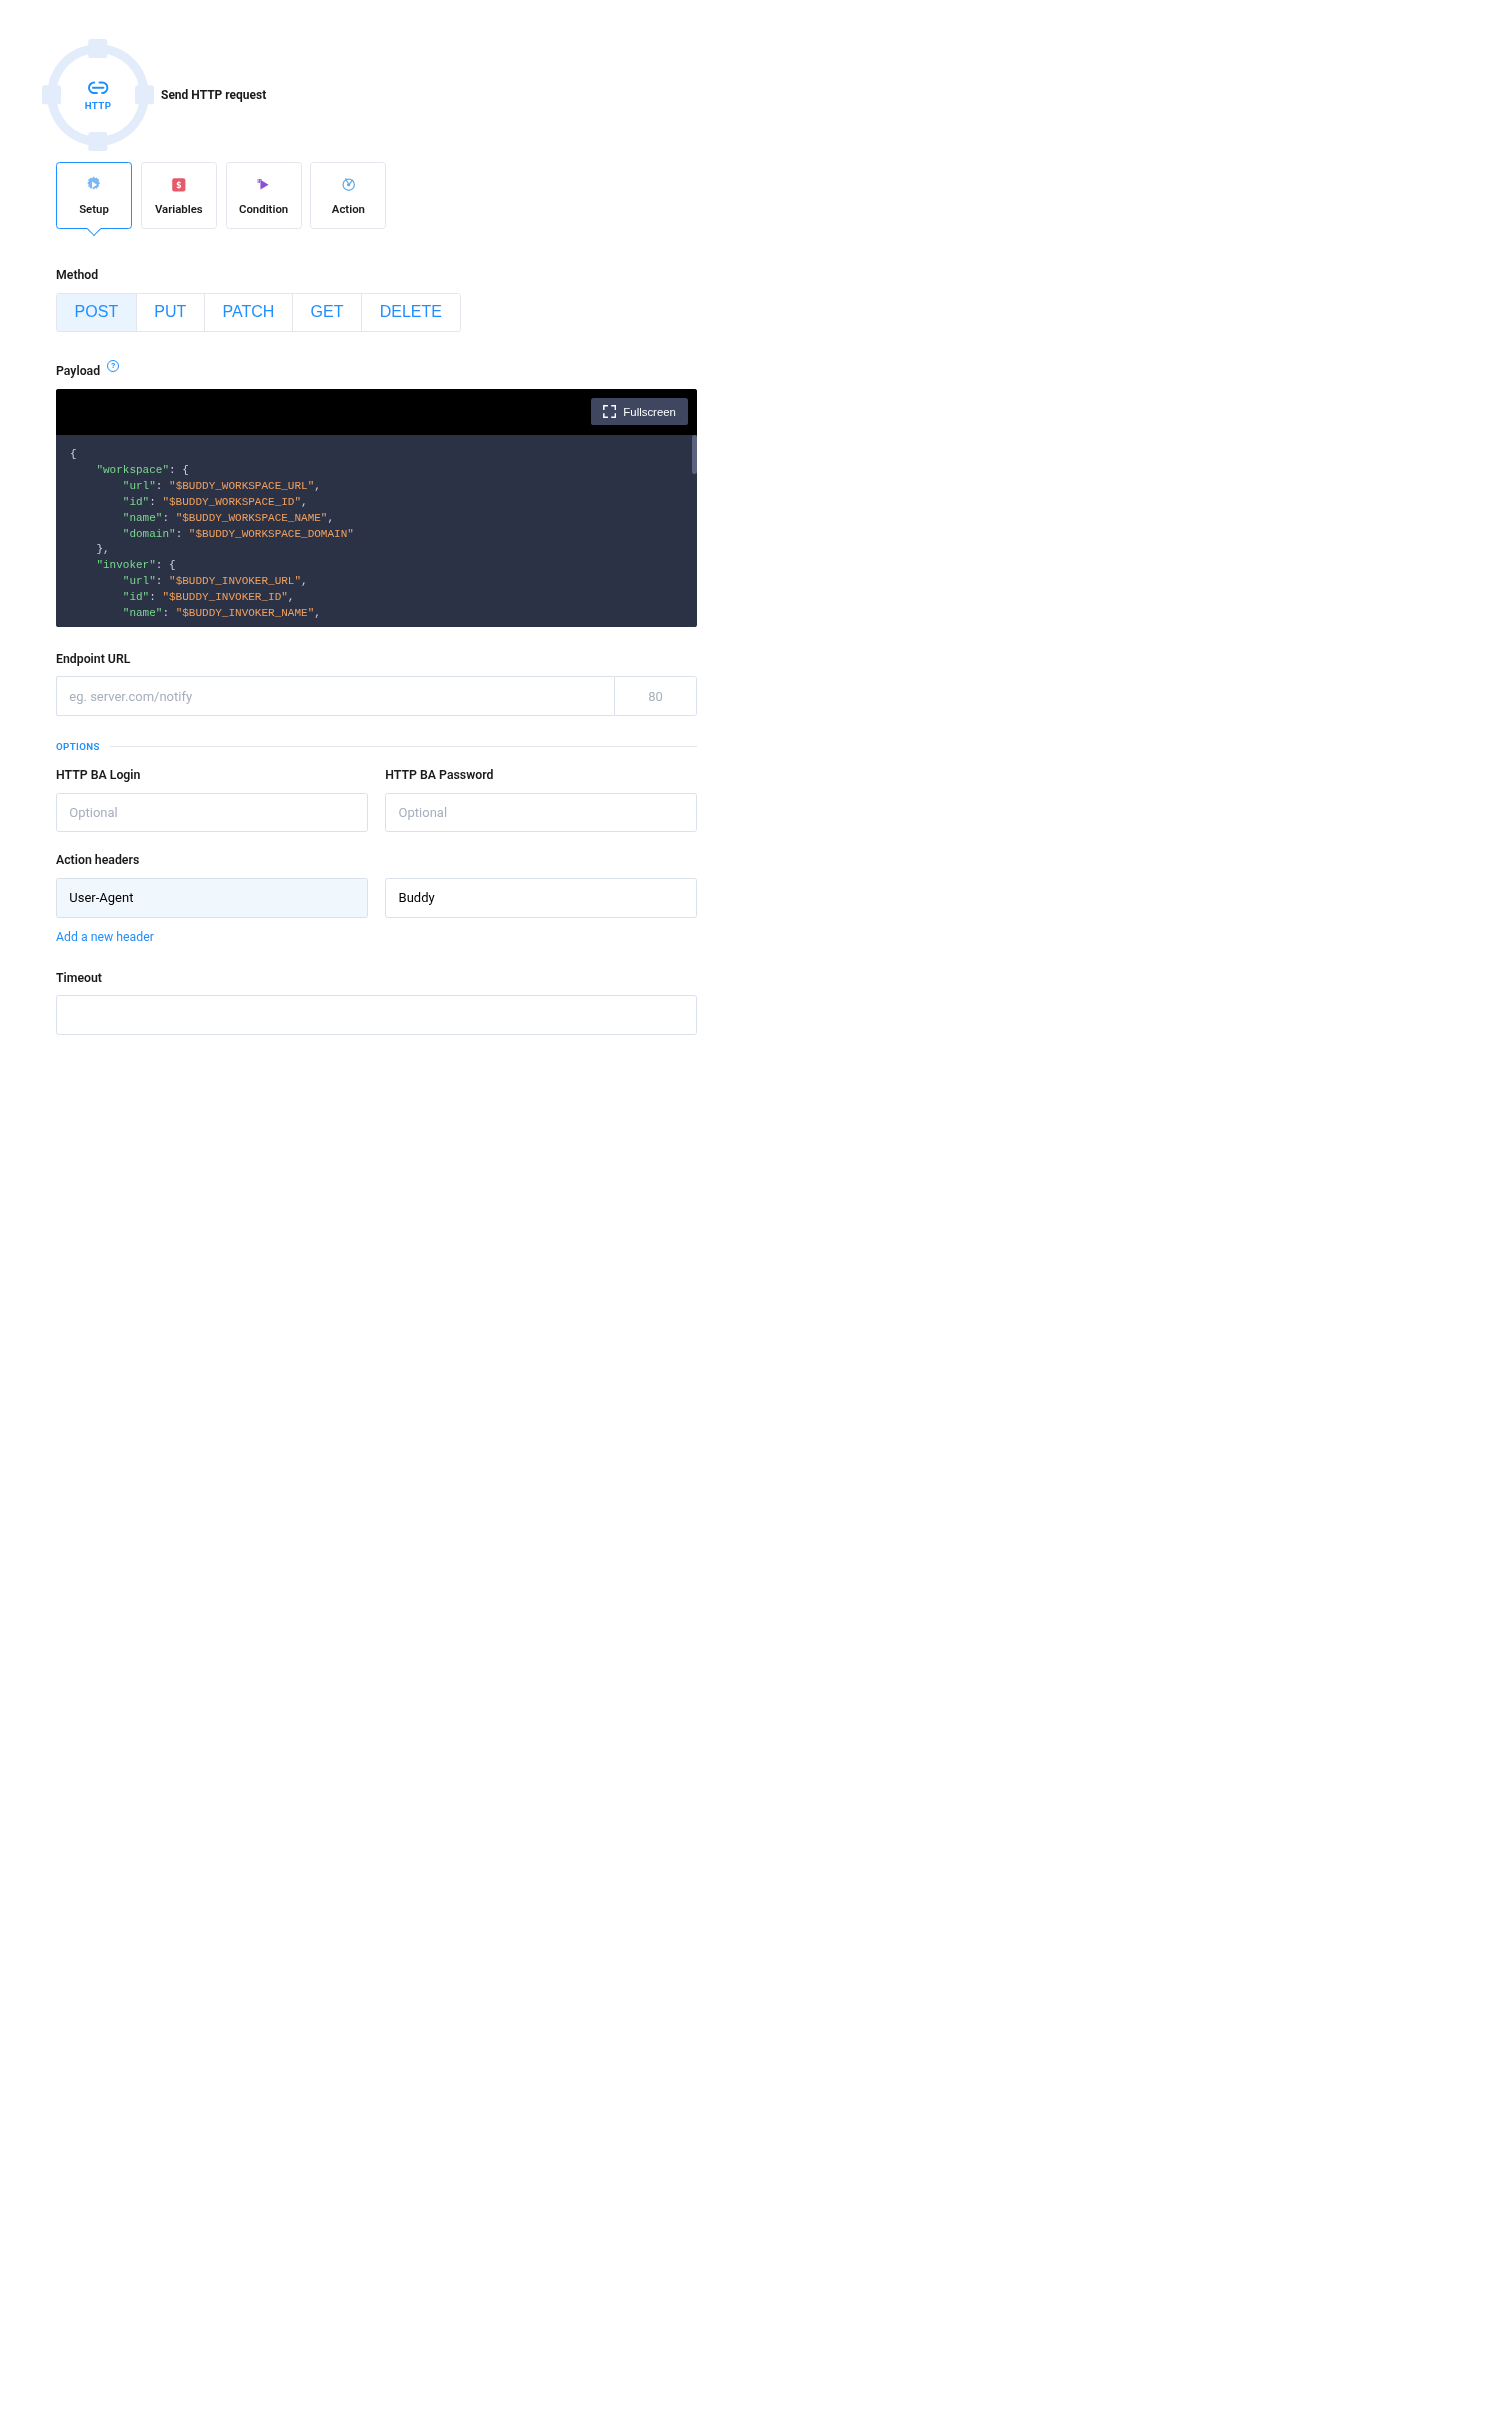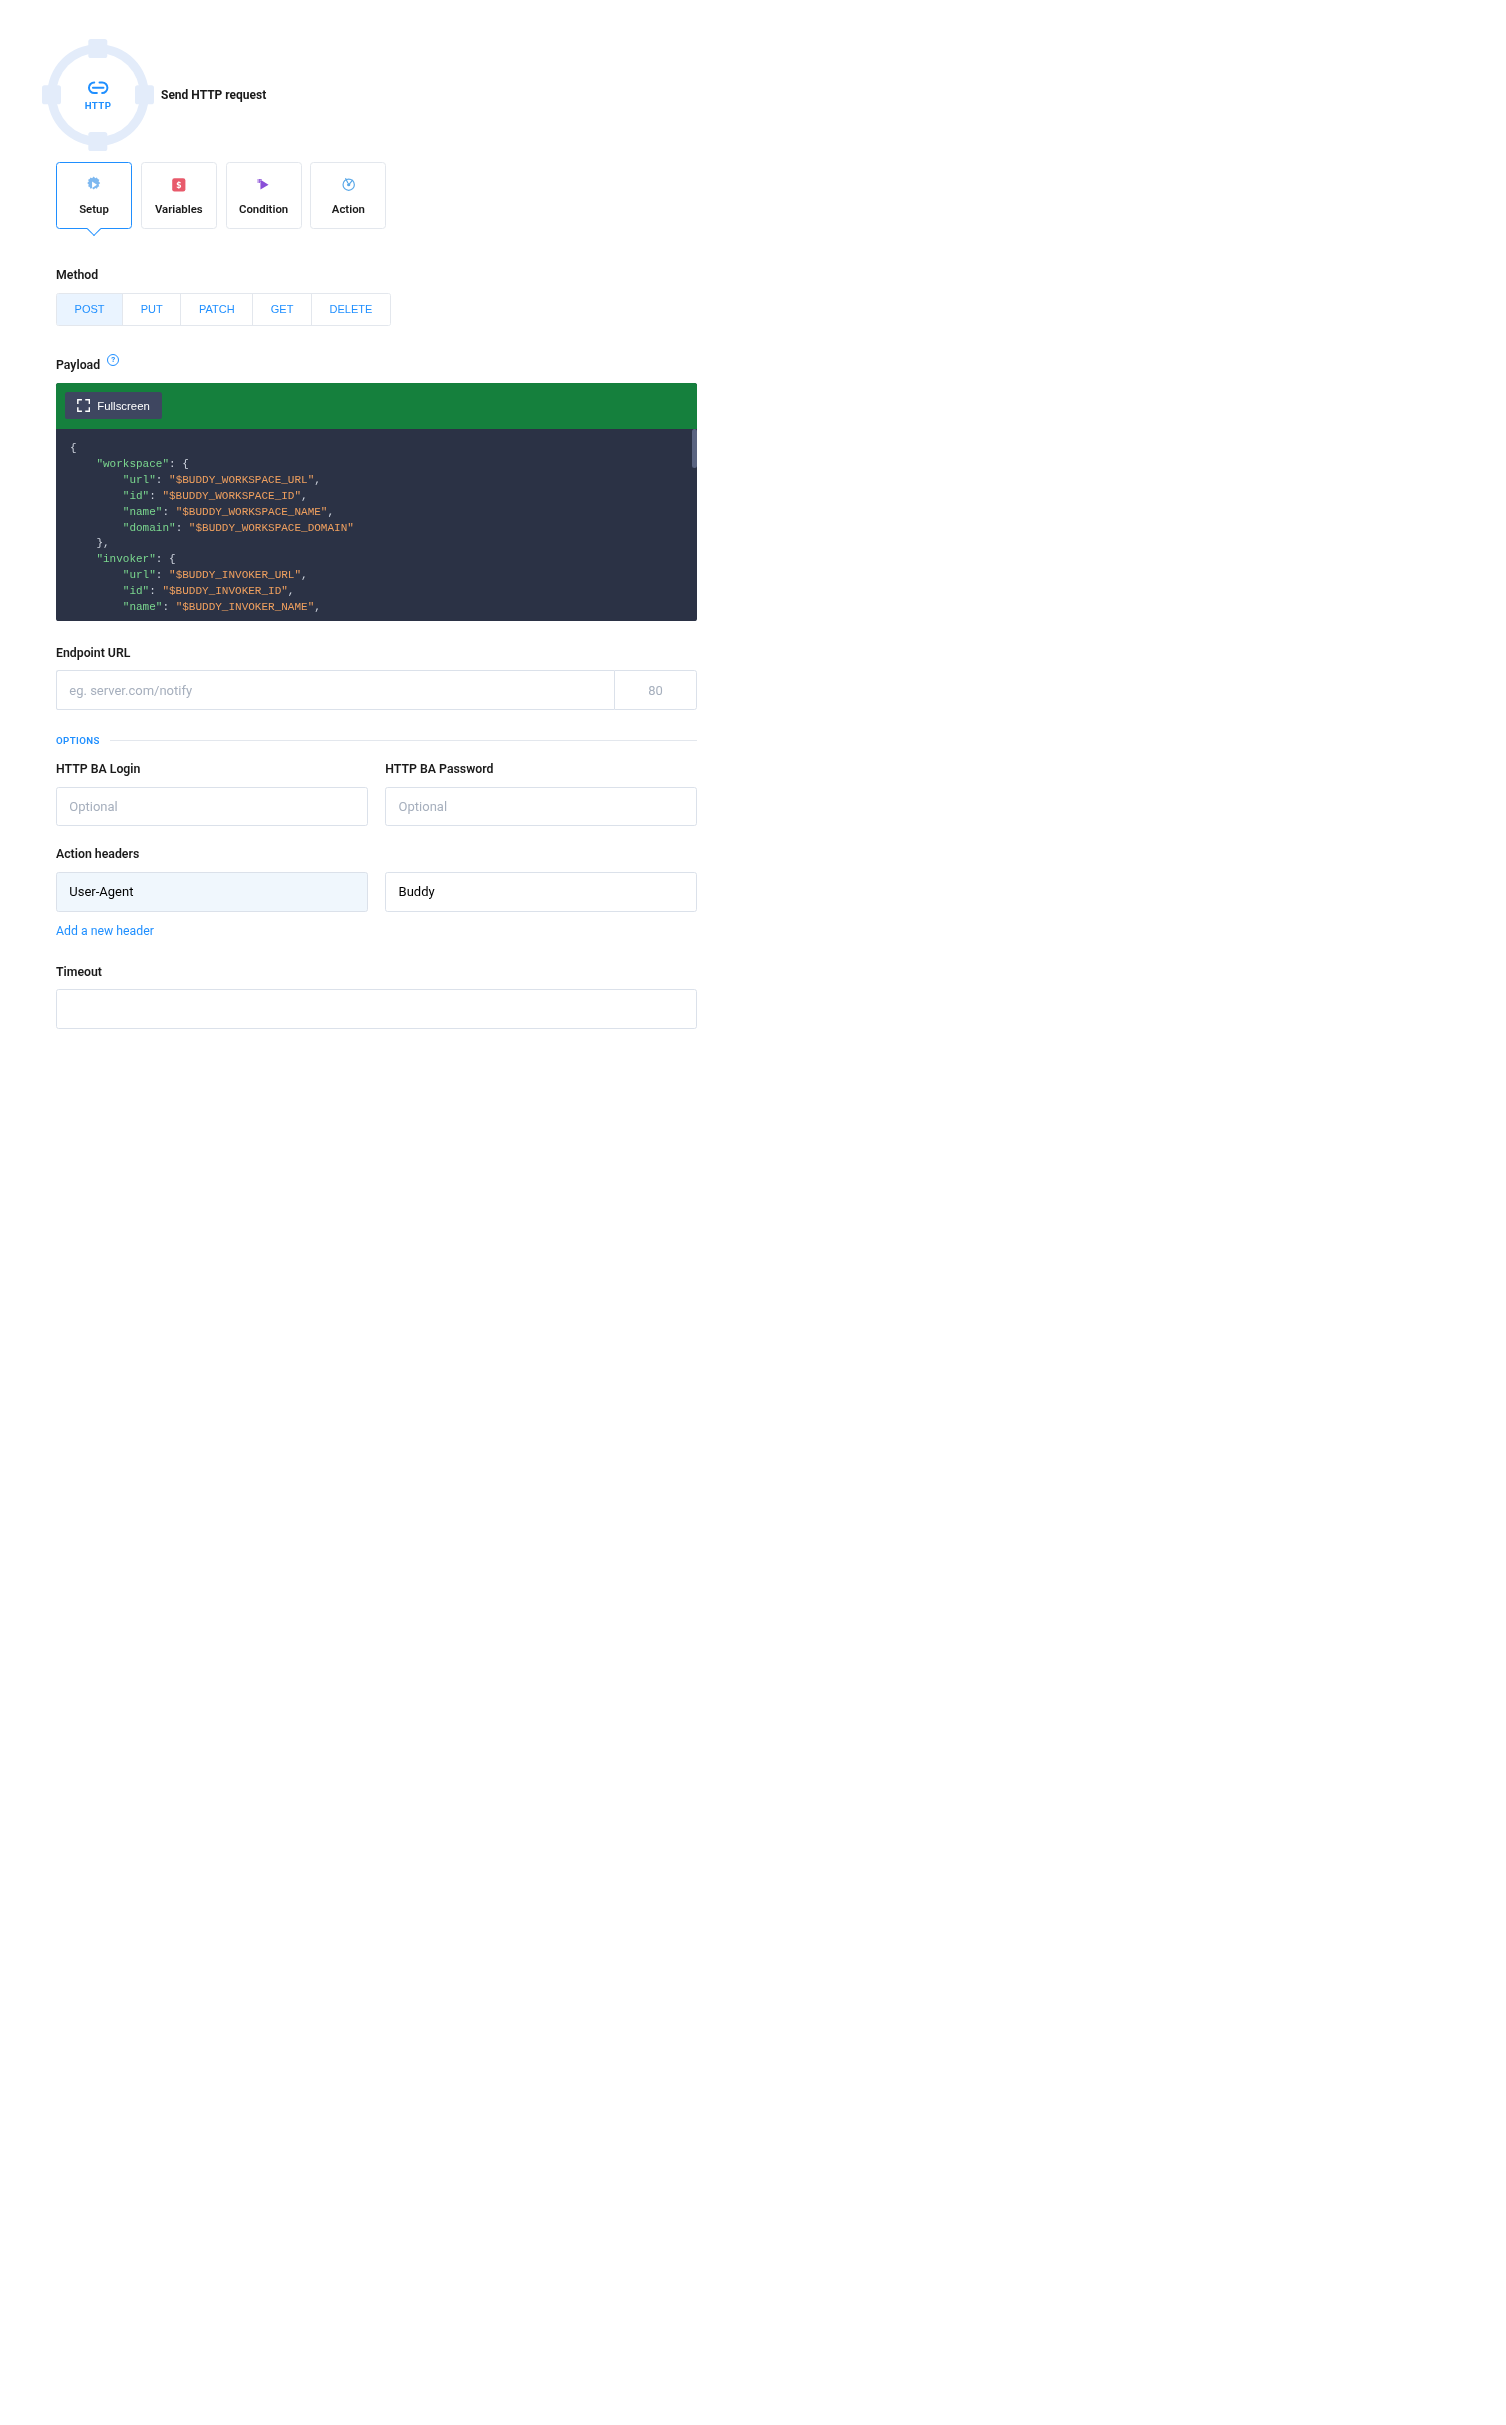--- a/index.html
+++ b/index.html
@@ -73,35 +73,35 @@
   position: relative; top: -5.3px;
 }
 
 
 .method-group {
   display: flex; margin-bottom: 32px;
   border: 0.9px solid #e3e7ed; border-radius: 2.6px;
   width: fit-content; overflow: hidden;
 }
 .method-btn {
-  padding: 9.7px 17.6px; font-size: 11px; font-weight: 500;
+  padding: 9.7px 17.6px; font-size: 16px; font-weight: 500;
   background: #fff; border: none; border-right: 0.9px solid #e3e7ed;
   color: #1f8fff; cursor: pointer;
 }
 .method-btn:last-child { border-right: none; }
 .method-btn.active { background: #eaf4ff; }
 
 
 .code-editor {
   background: #2b3245; border-radius: 2.6px; overflow: hidden;
   margin-bottom: 25px; height: 238px; position: relative;
 }
 .code-toolbar {
-  height: 46px; background: #15803d;
-  display: flex; justify-content: flex-start; align-items: center; padding: 0 8.8px;
+  height: 46px; background: #000000;
+  display: flex; justify-content: flex-end; align-items: center; padding: 0 8.8px;
 }
 .fullscreen-btn {
   background: #3e4660; border: none; color: #fff;
   padding: 7px 12.3px; border-radius: 2.6px; cursor: pointer;
   display: flex; align-items: center; gap: 7px; font-size: 11.4px; font-weight: 500;
 }
 .code-body {
   padding: 12.3px 14px; font-family: "SFMono-Regular", Consolas, "Liberation Mono", Menlo, monospace;
   font-size: 11px; line-height: 1.45; color: #d0d6e0; overflow: hidden;
   white-space: pre;

